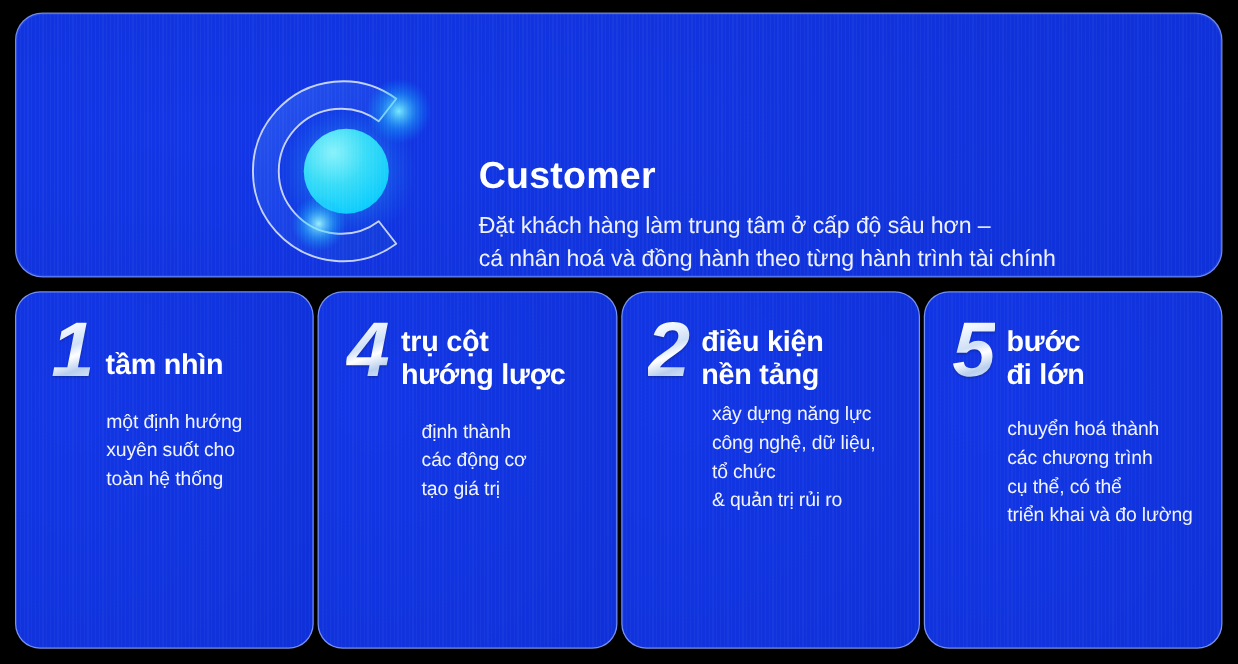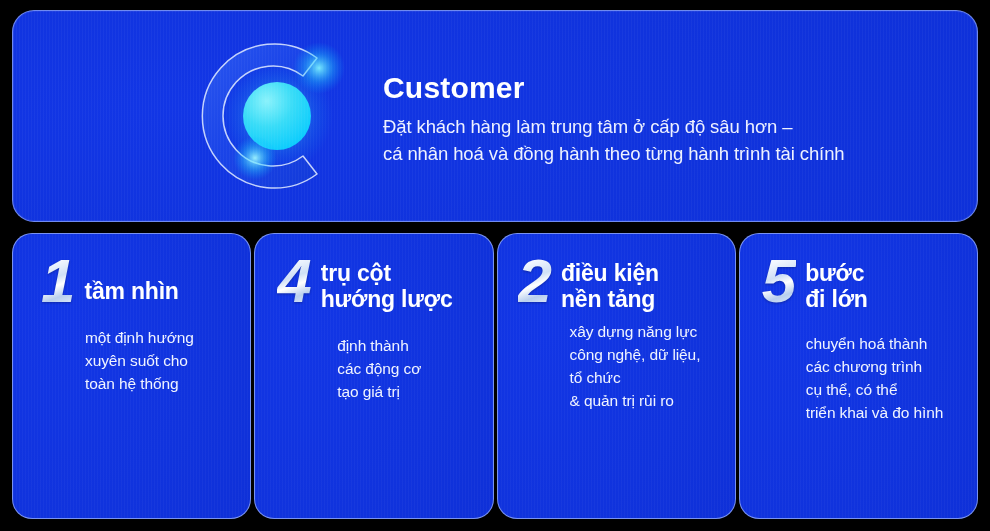--- a/index.html
+++ b/index.html
@@ -19,21 +19,21 @@
 
   
   .hero {
     position:relative;
     height:212px;
     border-radius:22px;
     background:
       radial-gradient(120% 160% at 18% 45%, #1236e6 0%, #1033dd 45%, #0d2fd6 100%);
     border:1.6px solid rgba(190,210,255,0.55);
     box-shadow:inset 0 0 0 1px rgba(255,255,255,0.06);
-    display:flex; align-items:center;
+    display:flex; align-items:flex-end;
     overflow:hidden;
   }
   .hero::after{
     content:""; position:absolute; inset:0;
     background:repeating-linear-gradient(90deg, rgba(255,255,255,0.035) 0 1px, rgba(0,0,0,0) 1px 3px);
     pointer-events:none;
   }
 
   .logo-wrap{
     position:relative;
@@ -236,17 +236,17 @@
 
     <article class="card c4">
       <div class="card-head">
         <span class="numeral">5</span>
         <span class="card-label">bước
 đi lớn</span>
       </div>
       <p class="card-desc">chuyển hoá thành
 các chương trình
 cụ thể, có thể
-triển khai và đo hình</p>
+triển khai và đo lường</p>
     </article>
 
   </section>
 </div>
 
 </body></html>

